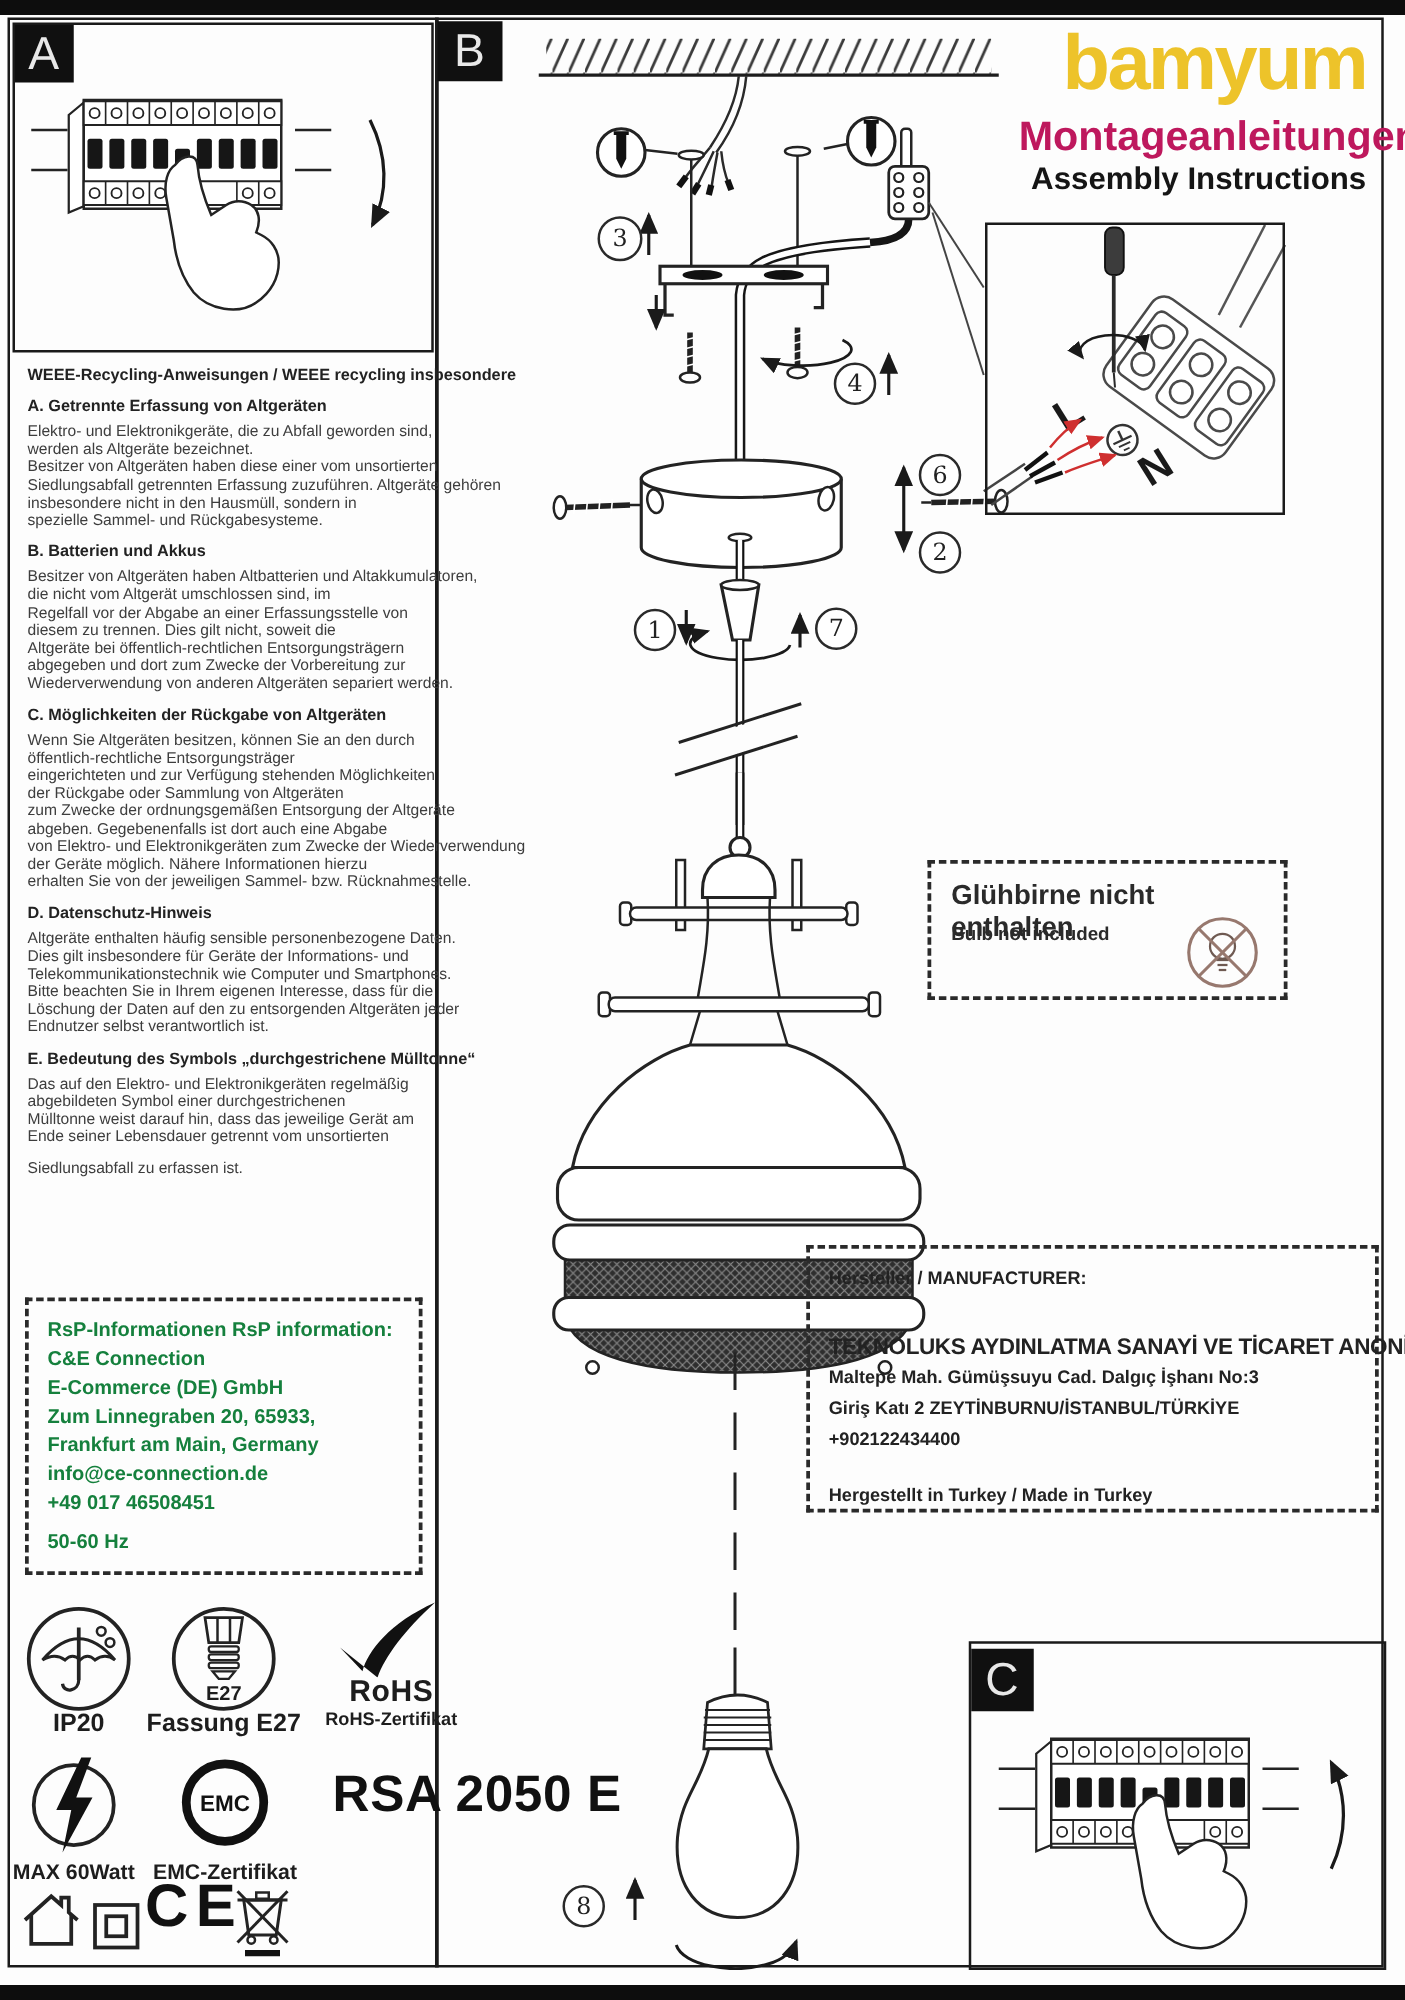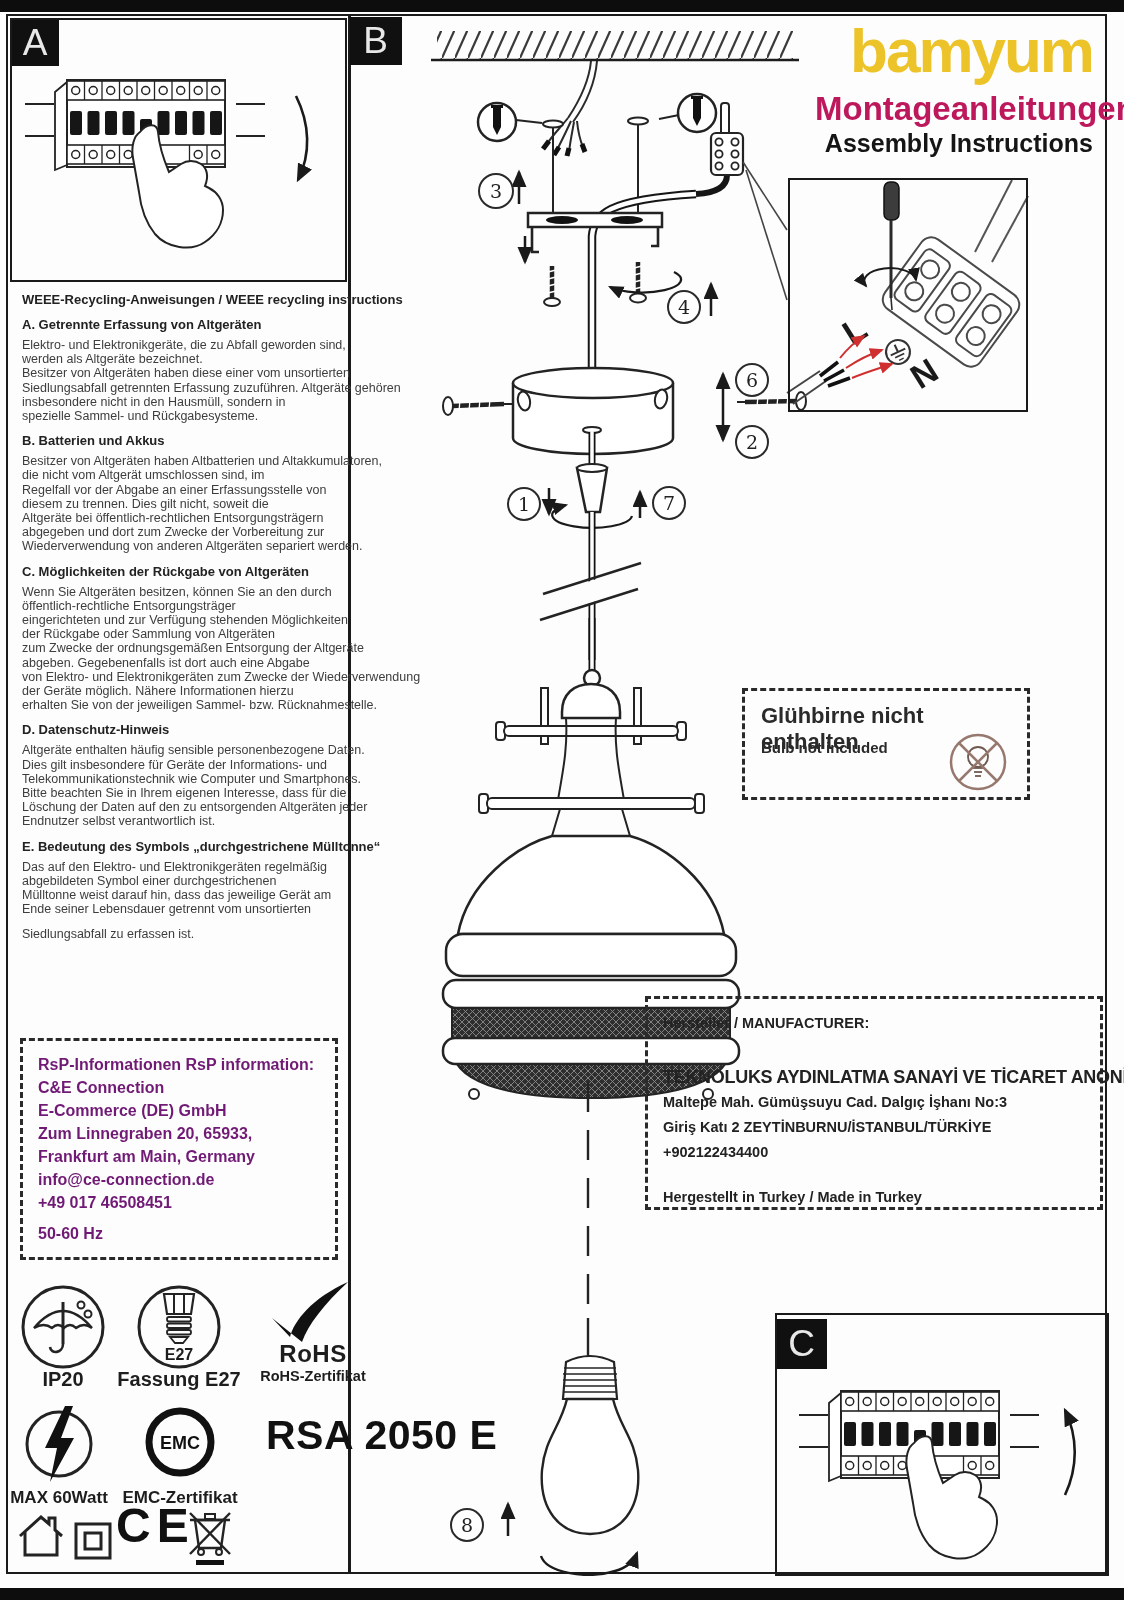--- a/index.html
+++ b/index.html
@@ -18,21 +18,21 @@
   .brand-sub{font-size:33px;font-weight:bold;line-height:1.2;color:#be185d;margin-top:8px;}
   .brand-sub2{font-size:25px;font-weight:bold;line-height:1.2;color:#151515;}
   
   .weee{position:absolute;left:22px;top:292px;width:420px;}
   .weee-title{font-size:13px;font-weight:bold;color:#222;margin-bottom:6px;}
   .weee-h{font-size:13px;font-weight:bold;color:#222;margin:10px 0 6px 0;}
   .weee-b{font-size:12.5px;line-height:14.2px;white-space:pre-line;color:#3d3d3d;}
   
   .dashed{position:absolute;border:3px dashed #2a2a2a;box-sizing:border-box;}
   .rsp{left:20px;top:1038px;width:318px;height:222px;padding:12px 15px;}
-  .rsp-line{font-size:16px;font-weight:bold;color:#701a75;line-height:23px;white-space:nowrap;}
+  .rsp-line{font-size:16px;font-weight:bold;color:#15803d;line-height:23px;white-space:nowrap;}
   .rsp-hz{margin-top:8px;}
   .mfr{left:645px;top:996px;width:458px;height:214px;padding:12px 15px;}
   .mfr-line{font-size:14.5px;font-weight:bold;color:#222;line-height:25px;white-space:nowrap;}
   .mfr-long{font-size:18px;letter-spacing:-0.3px;margin-top:29px;}
   .mfr-made{margin-top:20px;}
   .bulbnote{left:742px;top:688px;width:288px;height:112px;}
   .bulbnote-l1{position:absolute;left:16px;top:12px;font-size:22px;font-weight:bold;color:#2a2a2a;}
   .bulbnote-l2{position:absolute;left:16px;top:48px;font-size:15px;font-weight:bold;color:#2a2a2a;}
   
   .step{position:absolute;width:30px;height:30px;border:2px solid #2a2a2a;border-radius:50%;background:#fff;
@@ -142,21 +142,21 @@
           <use href="#cb" transform="translate(43,58)"></use>
         </g>
       <g>
           <use href="#hand" transform="translate(122,112)"></use>
         </g>
       <path d="M284,76 C298,104 299,134 286,160" fill="none" stroke="#1a1a1a" stroke-width="2.6" marker-end="url(#arr)"></path>
     </svg>
   </div>
 
   <div class="weee">
-    <div class="weee-title">WEEE-Recycling-Anweisungen / WEEE recycling instructions</div>
+    <div class="weee-title">WEEE-Recycling-Anweisungen / WEEE recycling insbesondere</div>
     <div>
       <div class="weee-h">A. Getrennte Erfassung von Altgeräten</div>
       <div class="weee-b">Elektro- und Elektronikgeräte, die zu Abfall geworden sind,
  werden als Altgeräte bezeichnet.
 Besitzer von Altgeräten haben diese einer vom unsortierten
 Siedlungsabfall getrennten Erfassung zuzuführen. Altgeräte gehören
 insbesondere nicht in den Hausmüll, sondern in
 spezielle Sammel- und Rückgabesysteme.</div>
     </div>
     <div>

